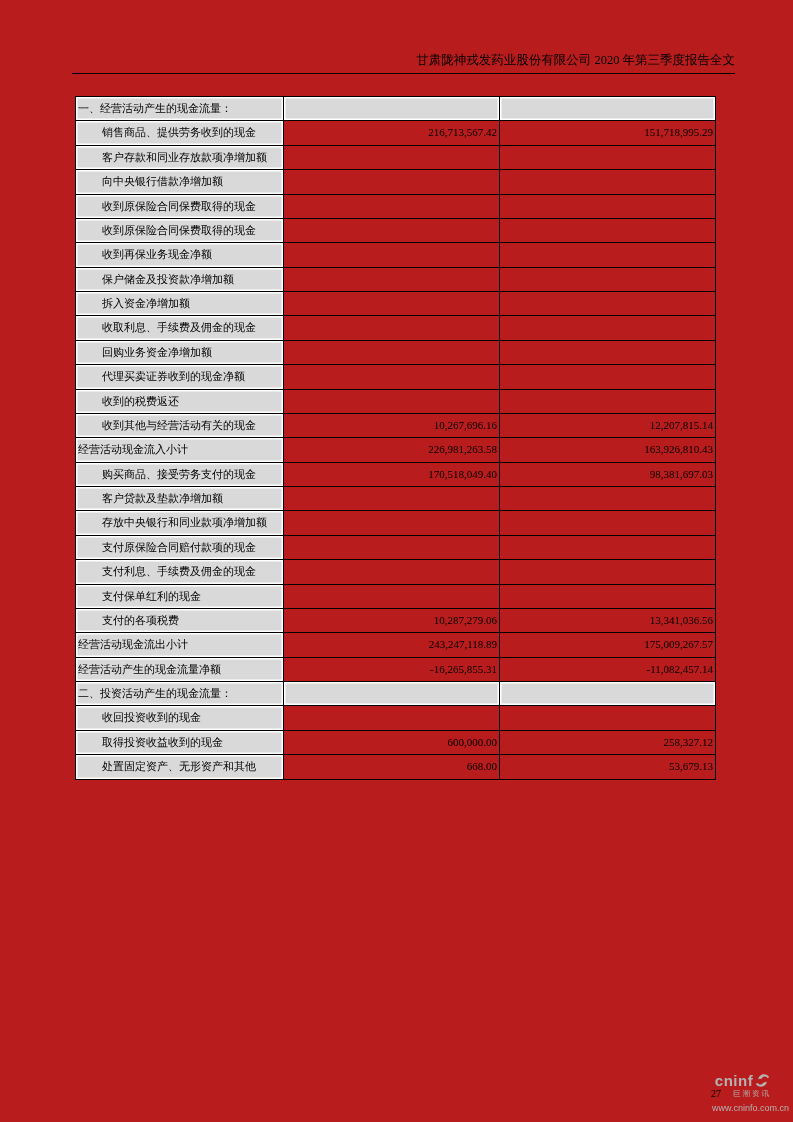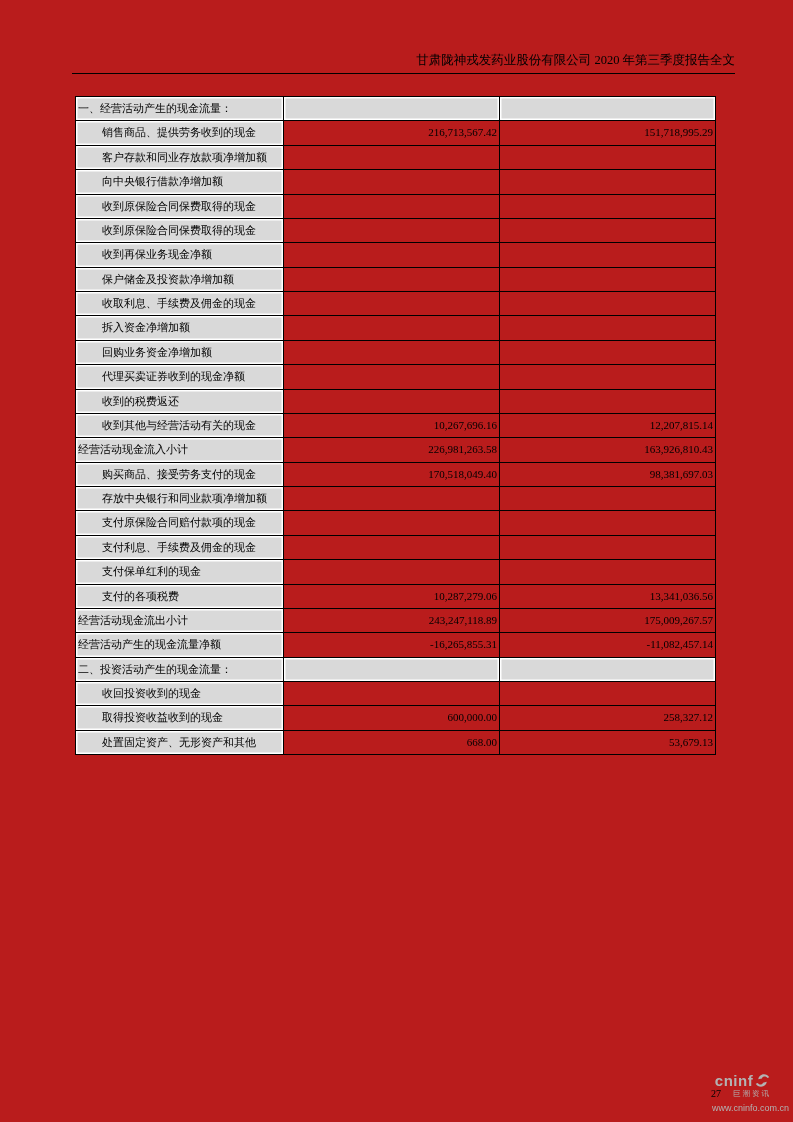--- a/index.html
+++ b/index.html
@@ -122,26 +122,26 @@
           <td class="label-cell shaded indent">收到再保业务现金净额</td>
           <td class="value-cell"></td>
           <td class="value-cell"></td>
         </tr>
         <tr>
           <td class="label-cell shaded indent">保户储金及投资款净增加额</td>
           <td class="value-cell"></td>
           <td class="value-cell"></td>
         </tr>
         <tr>
+          <td class="label-cell shaded indent">拆入资金净增加额</td>
+          <td class="value-cell"></td>
+          <td class="value-cell"></td>
+        </tr>
+        <tr>
           <td class="label-cell shaded indent">收取利息、手续费及佣金的现金</td>
-          <td class="value-cell"></td>
-          <td class="value-cell"></td>
-        </tr>
-        <tr>
-          <td class="label-cell shaded indent">拆入资金净增加额</td>
           <td class="value-cell"></td>
           <td class="value-cell"></td>
         </tr>
         <tr>
           <td class="label-cell shaded indent">回购业务资金净增加额</td>
           <td class="value-cell"></td>
           <td class="value-cell"></td>
         </tr>
         <tr>
           <td class="label-cell shaded indent">代理买卖证券收到的现金净额</td>
@@ -160,20 +160,25 @@
         </tr>
         <tr>
           <td class="label-cell shaded">经营活动现金流入小计</td>
           <td class="value-cell">226,981,263.58</td>
           <td class="value-cell">163,926,810.43</td>
         </tr>
         <tr>
           <td class="label-cell shaded indent">购买商品、接受劳务支付的现金</td>
           <td class="value-cell">170,518,049.40</td>
           <td class="value-cell">98,381,697.03</td>
+        </tr>
+        <tr>
+          <td class="label-cell shaded indent">客户贷款及垫款净增加额</td>
+          <td class="value-cell"></td>
+          <td class="value-cell"></td>
         </tr>
         <tr>
           <td class="label-cell shaded indent">存放中央银行和同业款项净增加额</td>
           <td class="value-cell"></td>
           <td class="value-cell"></td>
         </tr>
         <tr>
           <td class="label-cell shaded indent">支付原保险合同赔付款项的现金</td>
           <td class="value-cell"></td>
           <td class="value-cell"></td>

